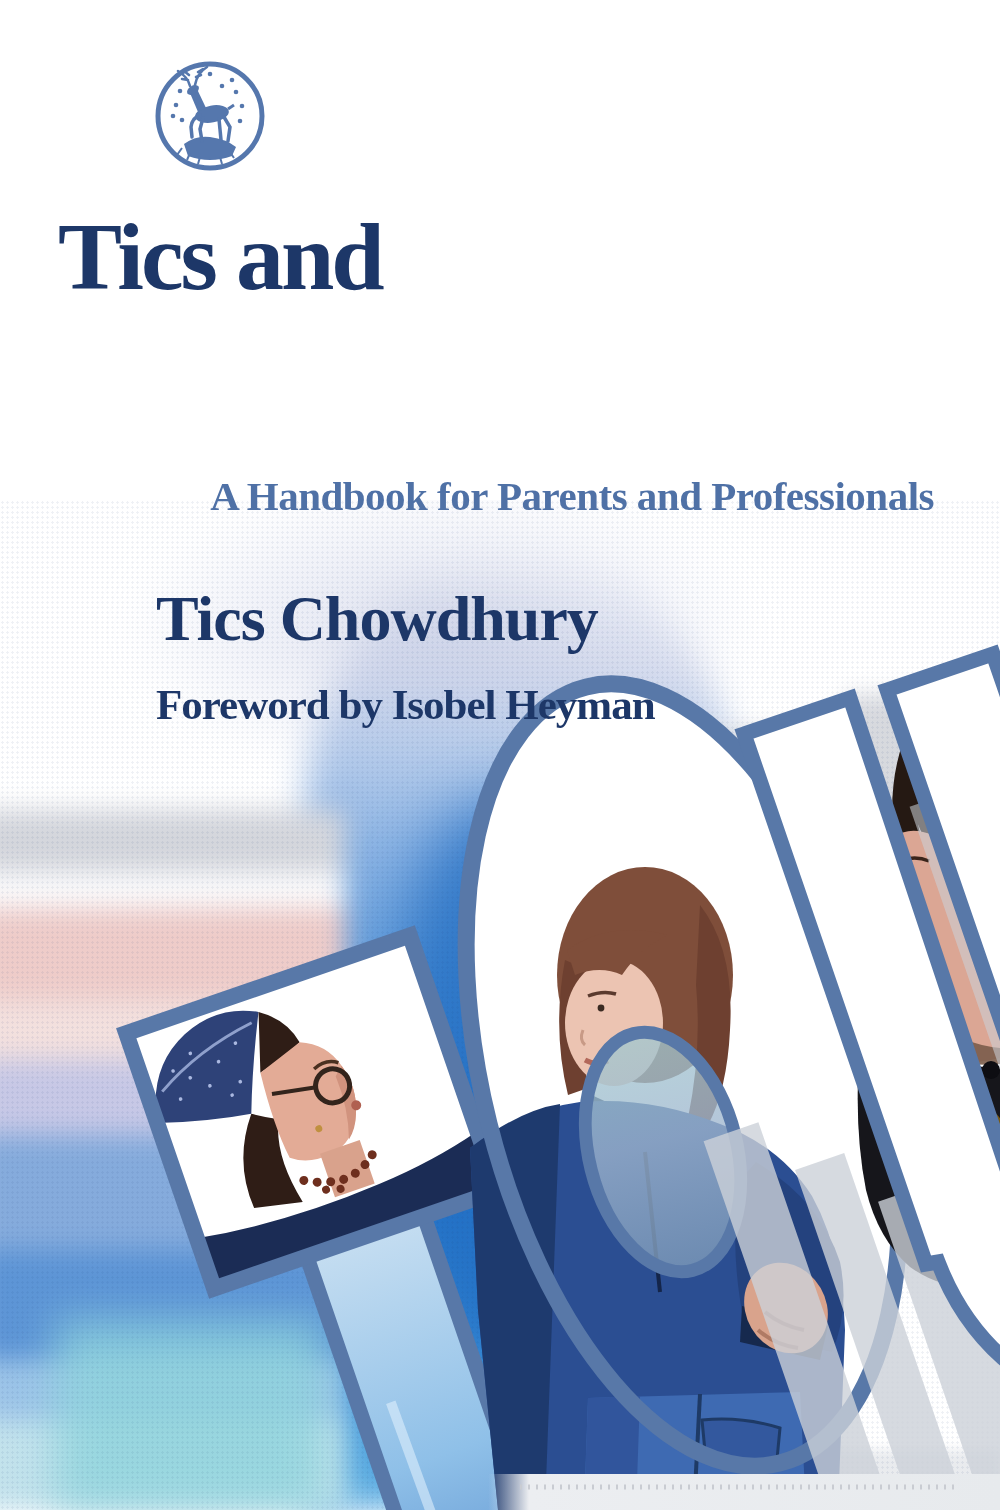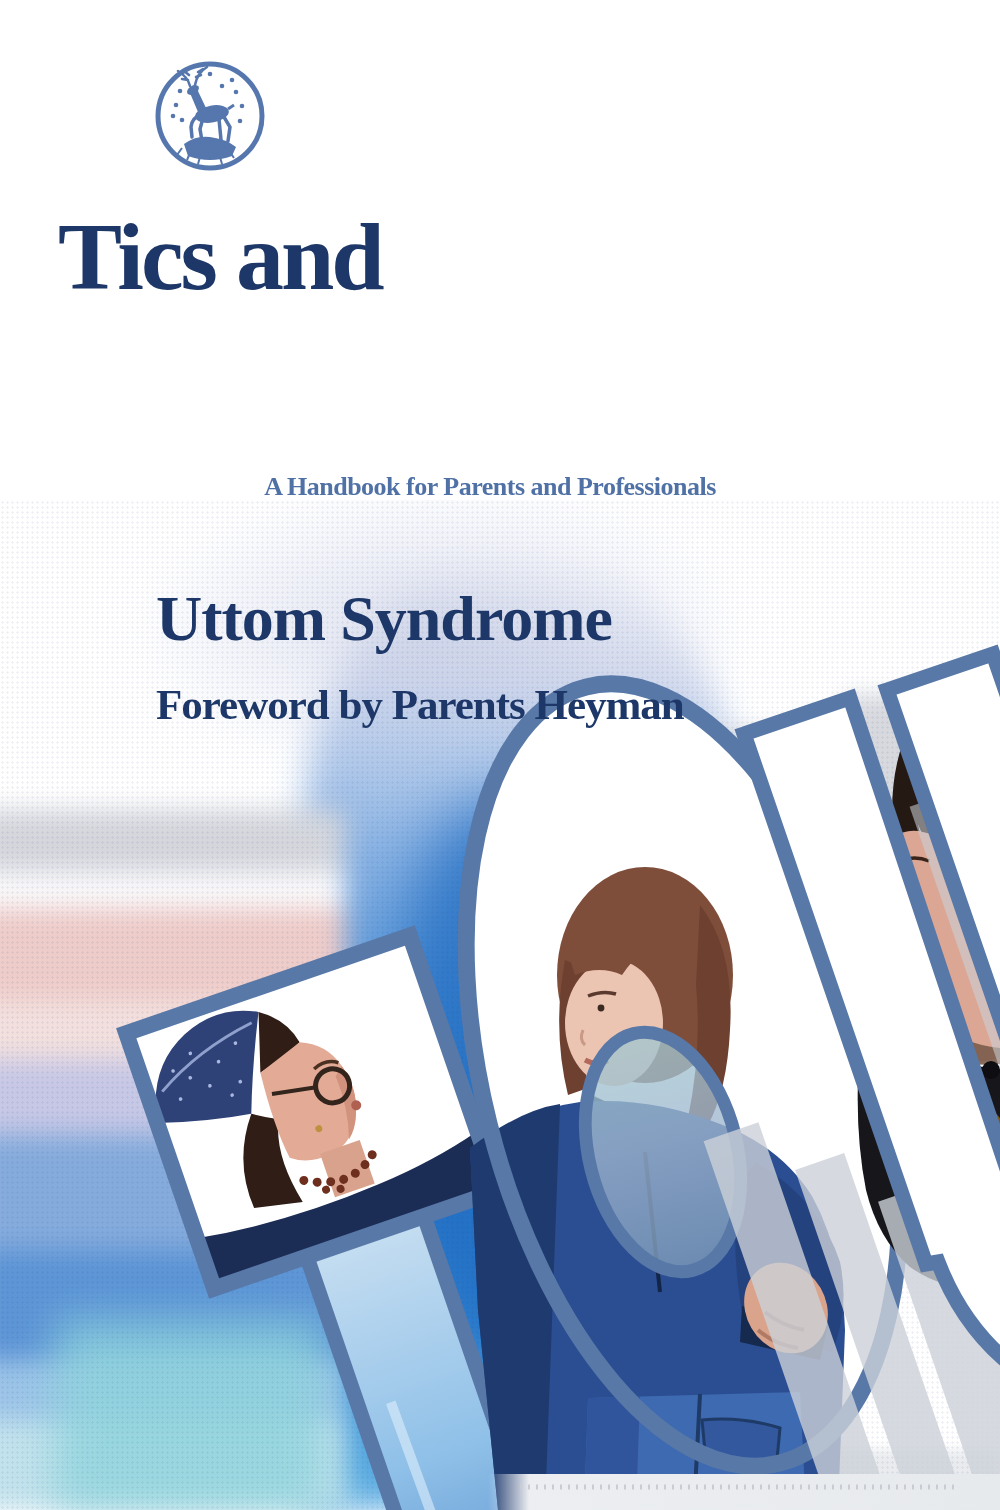--- a/index.html
+++ b/index.html
@@ -49,21 +49,21 @@
   .montage::after{content:"";position:absolute;inset:0;
     background-image:radial-gradient(rgba(30,60,120,0.10) 1px, rgba(0,0,0,0) 1.4px);
     background-size:5px 5px;opacity:.7;pointer-events:none;}
 
   
   .art{position:absolute;left:0;top:0;width:1000px;height:1510px;z-index:2;}
 
   
   .txt{position:absolute;z-index:3;font-weight:bold;}
   .title{left:58px;top:206px;font-size:96px;line-height:1.06;letter-spacing:-3px;color:var(--navy);}
-  .subtitle{left:40px;top:472px;width:900px;text-align:center;font-size:26px;letter-spacing:-0.5px;color:var(--steel);}
+  .subtitle{left:34px;top:472px;width:900px;text-align:right;font-size:41px;letter-spacing:-0.5px;color:var(--steel);}
   .author{left:156px;top:582px;font-size:64px;letter-spacing:-1px;color:var(--navy);}
   .foreword{left:156px;top:680px;font-size:43px;letter-spacing:-1px;color:var(--navy);}
 </style>
 </head>
 <body>
 
 <div class="page">
 
   <div class="montage">
     <div class="halo"></div>
@@ -261,16 +261,16 @@
           <circle cx="21" cy="58" r="2.3"></circle>
         <circle cx="80" cy="22" r="2.3"></circle>
       </g>
     </g>
   </svg>
 
   <div class="txt title">
     <div>Tics and</div>
   </div>
   <div class="txt subtitle">A Handbook for Parents and Professionals</div>
-  <div class="txt author">Uttom Syndrome</div>
-  <div class="txt foreword">Foreword by Parents Heyman</div>
+  <div class="txt author">Tics Chowdhury</div>
+  <div class="txt foreword">Foreword by Isobel Heyman</div>
 
 </div>
 
 </body></html>

